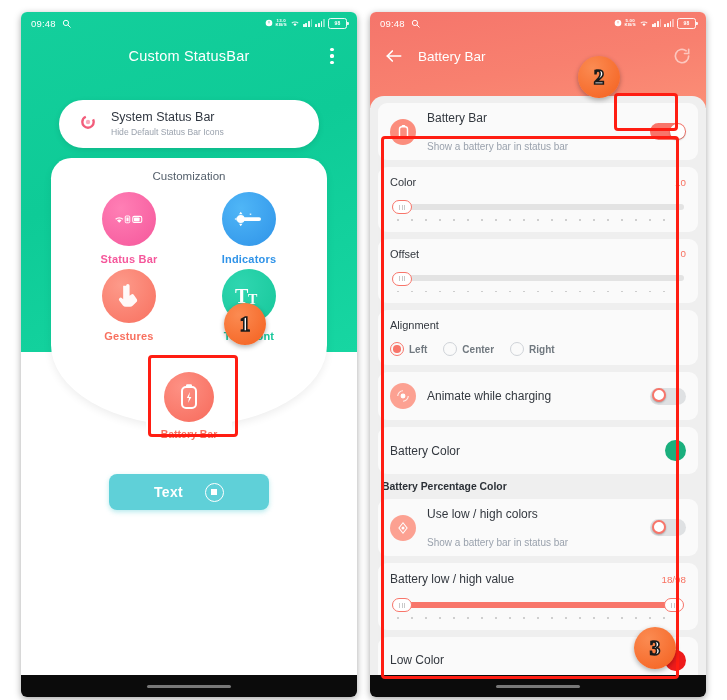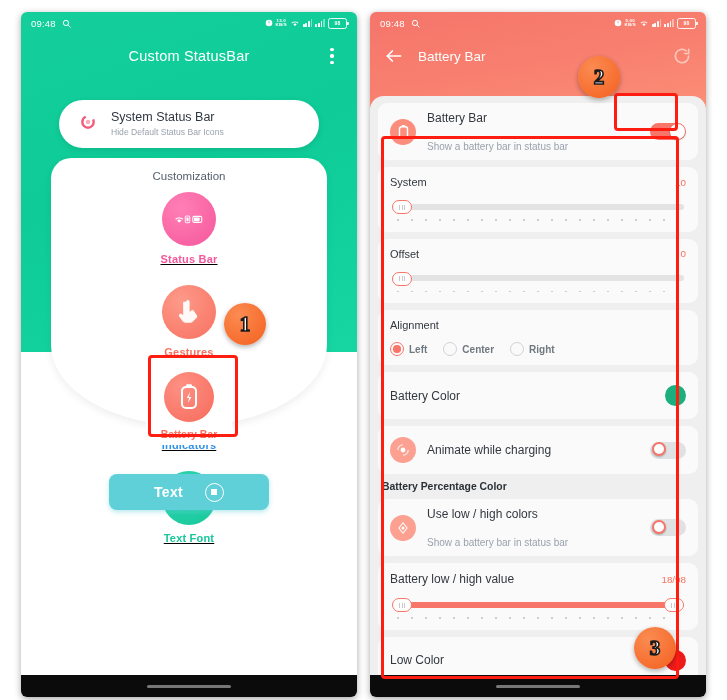--- a/index.html
+++ b/index.html
@@ -79,21 +79,21 @@
     background:#fff;z-index:4;
     border-radius:22px 22px 150px 150px / 22px 22px 88px 88px;
     box-shadow:0 3px 9px rgba(0,0,0,.07);
   }
   .custom-title{
     position:absolute;left:0;right:0;top:12px;text-align:center;
     font-size:11.5px;color:#55606c;
   }
   .grid{
     position:absolute;left:18px;right:18px;top:34px;
-    display:grid;grid-template-columns:1fr;row-gap:20px;text-decoration:underline;
+    display:grid;grid-template-columns:1fr 1fr;row-gap:4px;
   }
   .tile{display:flex;flex-direction:column;align-items:center;cursor:pointer;}
   .tile .bubble{
     width:54px;height:54px;border-radius:50%;
     display:flex;align-items:center;justify-content:center;
     position:relative;
   }
   .tile .lbl{margin-top:7px;font-size:11px;font-weight:700;letter-spacing:.2px;}
   .b-status{background:radial-gradient(circle at 35% 30%,#ff7fb5,#f5579b);}
   .b-gest{background:radial-gradient(circle at 35% 30%,#fd9a8a,#f8705f);}
@@ -307,38 +307,38 @@
                 <rect x="15" y="4" width="6" height="9" rx="1.4" fill="none" stroke="#fff" stroke-width="1.3"></rect>
                   <rect x="16.6" y="6" width="2.8" height="5"></rect>
                 <rect x="25" y="4.5" width="12" height="8" rx="2" fill="none" stroke="#fff" stroke-width="1.4"></rect>
                   <rect x="26.6" y="6.1" width="7.5" height="4.8" rx="1"></rect>
               </svg>
             </div>
             <div class="lbl l-status">Status Bar</div>
           </div>
 
           <div class="tile">
-            <div class="bubble b-gest">
-              <svg width="28" height="28" viewBox="0 0 24 24" fill="#fff">
-                <path d="M9.5 3.2a1.5 1.5 0 0 1 3 0v8.6l1.5-1.1a1.6 1.6 0 0 1 2.2.4l2.4 3.4c.6.9.5 2-.2 2.7l-3.3 3.2a3 3 0 0 1-2.1.9H9.2a3 3 0 0 1-2.4-1.2l-3.2-4.3a1.5 1.5 0 0 1 2.2-2l1.2 1V3.2z" opacity=".95"></path>
-              </svg>
-            </div>
-            <div class="lbl l-gest">Gestures</div>
-          </div>
-
-          <div class="tile">
             <div class="bubble b-ind">
               <svg width="30" height="18" viewBox="0 0 40 22" fill="#fff">
                 <rect x="10" y="8.5" width="26" height="5" rx="2.5"></rect>
                 <circle cx="9" cy="11" r="5.2"></circle>
                 <path d="M9 1.4l2.3 3.2H6.7zM9 20.6l2.3-3.2H6.7z"></path>
                 <path d="M.6 11l3.2-2.3v4.6zM21 3.5h2v2h-2z" opacity=".8"></path>
               </svg>
             </div>
             <div class="lbl l-ind">Indicators</div>
+          </div>
+
+          <div class="tile">
+            <div class="bubble b-gest">
+              <svg width="28" height="28" viewBox="0 0 24 24" fill="#fff">
+                <path d="M9.5 3.2a1.5 1.5 0 0 1 3 0v8.6l1.5-1.1a1.6 1.6 0 0 1 2.2.4l2.4 3.4c.6.9.5 2-.2 2.7l-3.3 3.2a3 3 0 0 1-2.1.9H9.2a3 3 0 0 1-2.4-1.2l-3.2-4.3a1.5 1.5 0 0 1 2.2-2l1.2 1V3.2z" opacity=".95"></path>
+              </svg>
+            </div>
+            <div class="lbl l-gest">Gestures</div>
           </div>
 
           <div class="tile">
             <div class="bubble b-text">
               <svg width="28" height="24" viewBox="0 0 28 24" fill="#fff">
                 <text x="0" y="19" font-size="20" font-family="Liberation Serif, serif" font-weight="700">T</text>
                 <text x="13" y="20" font-size="14" font-family="Liberation Serif, serif" font-weight="700">T</text>
               </svg>
             </div>
             <div class="lbl l-text">Text Font</div>
@@ -450,21 +450,21 @@
               <div class="row-sub">Show a battery bar in status bar</div>
             </span>
             <span class="switch on">
                 <i class="knob"></i>
               </span>
           </div>
         </div>
 
         <div class="row">
           <div class="row-head">
-            <span class="row-title">System</span>
+            <span class="row-title">Color</span>
             <span class="row-val">10</span>
           </div>
           <div class="slider">
             <div class="track"></div>
             <div class="thumb" style="left:0">
                 <i></i>
                 <i></i>
                 <i></i>
               </div>
           </div>
@@ -541,43 +541,43 @@
               <b class="rlbl">Left</b>
             </span>
             <span class="radio">
               <i class="rdot"></i>
               <b class="rlbl">Center</b>
             </span>
             <span class="radio">
               <i class="rdot"></i>
               <b class="rlbl">Right</b>
             </span>
-          </div>
-        </div>
-
-        <div class="row" style="padding:13px 12px;">
-          <div class="row-head">
-            <span class="row-title big">Battery Color</span>
-            <span class="swatch" id="sw-battery" style="background: rgb(26, 175, 125);"></span>
           </div>
         </div>
 
         <div class="row" style="padding:11px 12px;">
           <div class="row-head">
             <span class="lead-ico pale">
               <svg width="14" height="14" viewBox="0 0 24 24" fill="none" stroke="#fff" stroke-width="2">
                   <circle cx="12" cy="12" r="3.2" fill="#fff"></circle>
                   <path d="M3 12a9 9 0 0 1 9-9" opacity=".8"></path>
                   <path d="M21 12a9 9 0 0 1-9 9" opacity=".8"></path>
                 </svg>
             </span>
             <span class="row-title big">Animate while charging</span>
             <span class="switch off">
                 <i class="knob"></i>
               </span>
+          </div>
+        </div>
+
+        <div class="row" style="padding:13px 12px;">
+          <div class="row-head">
+            <span class="row-title big">Battery Color</span>
+            <span class="swatch" id="sw-battery" style="background: rgb(26, 175, 125);"></span>
           </div>
         </div>
 
         <div class="sec-title">Battery Percentage Color</div>
 
         <div class="row tight">
           <div class="row-head">
             <span class="lead-ico pale">
               <svg width="14" height="14" viewBox="0 0 24 24" fill="none" stroke="#fff" stroke-width="1.8">
                   <path d="M12 3l7 9-7 9-7-9z"></path>

